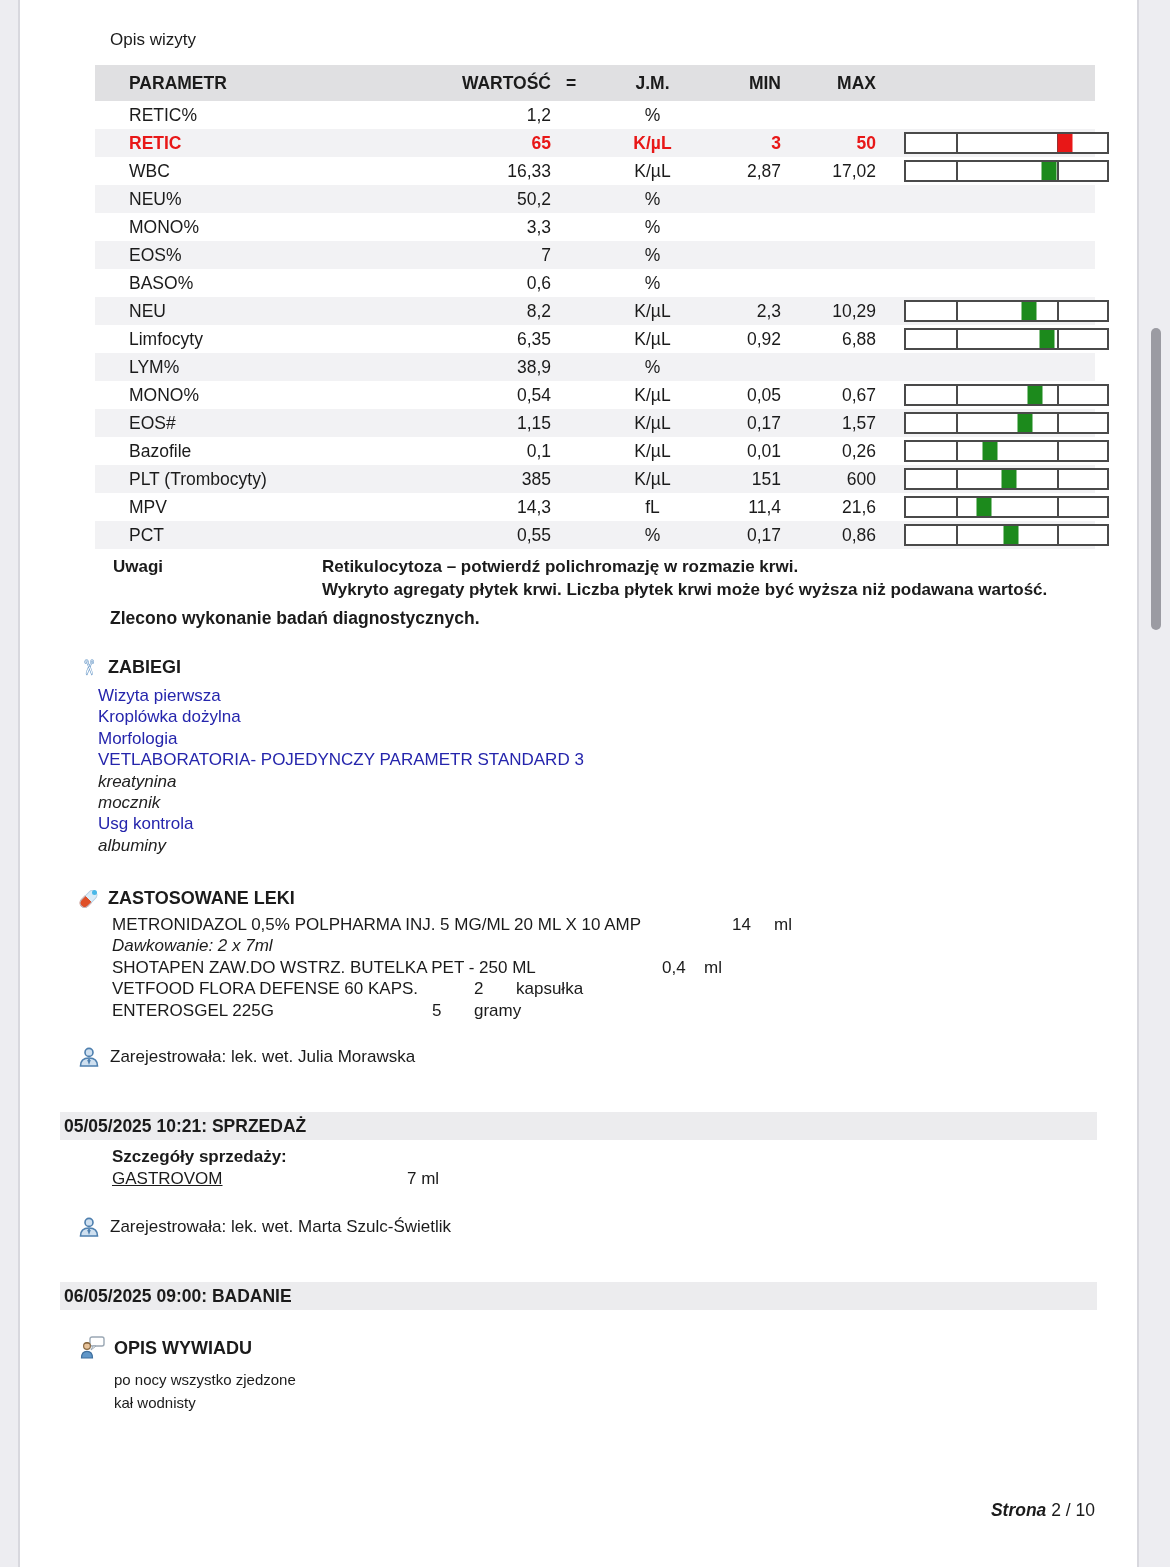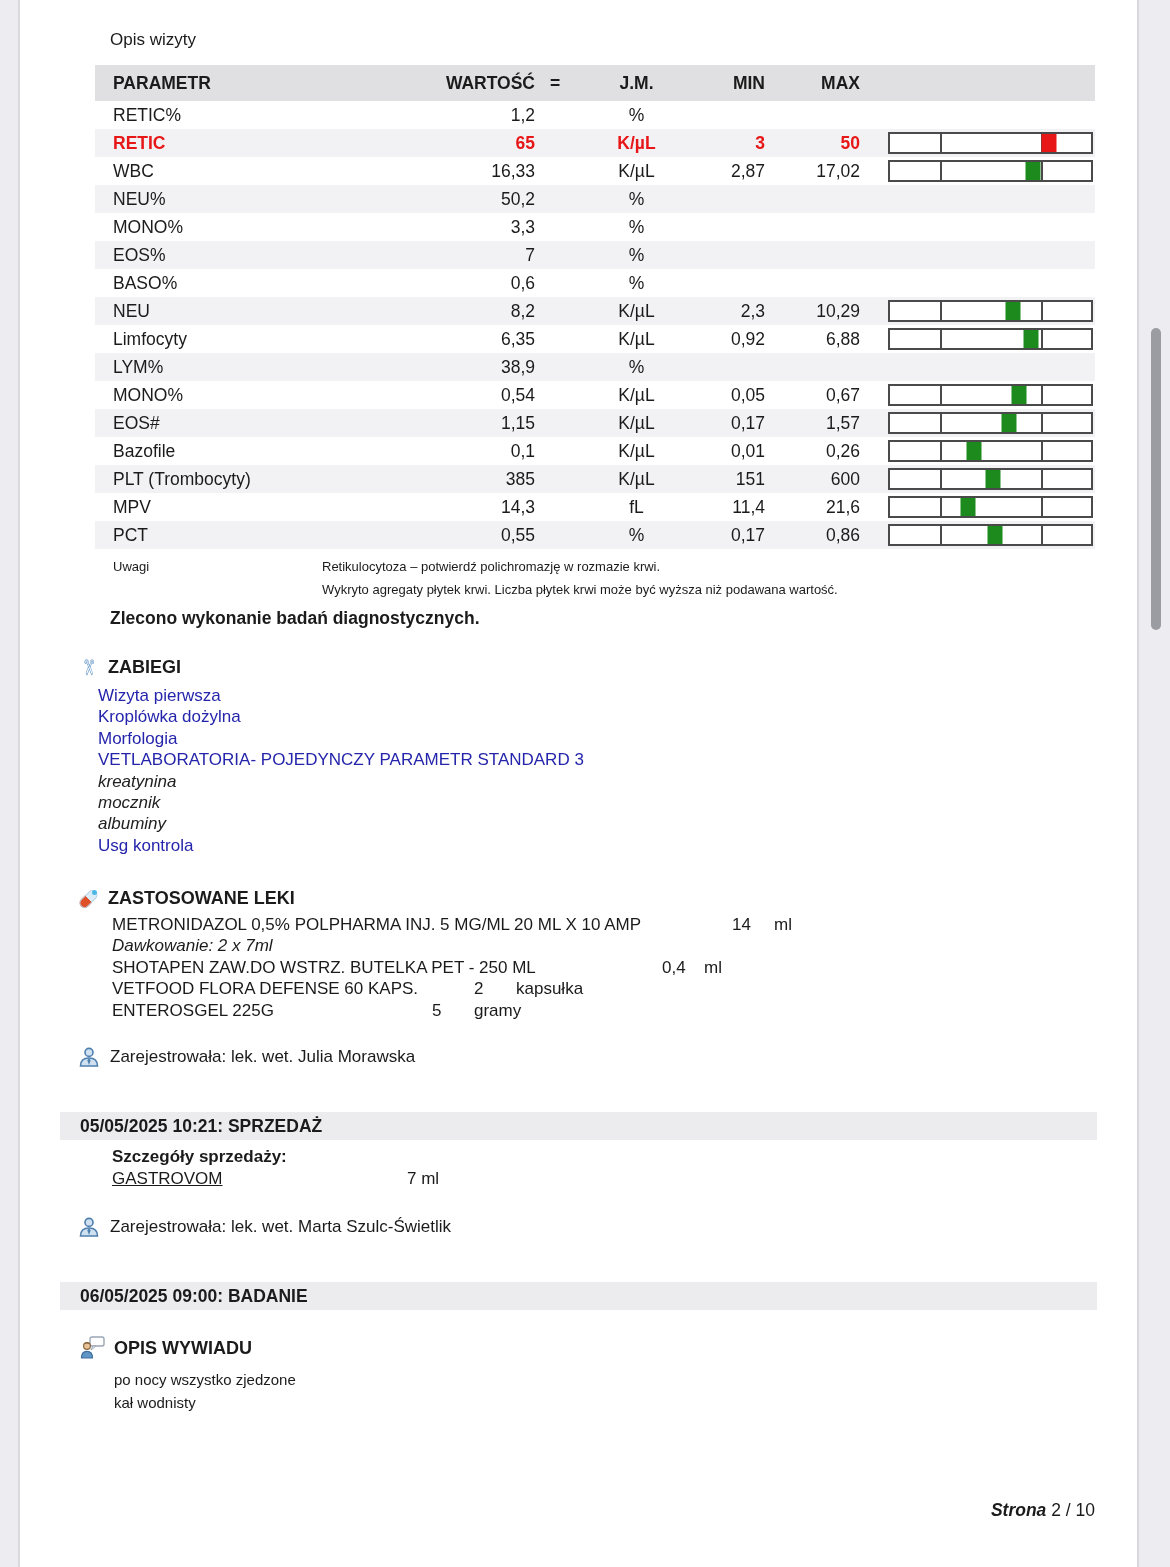--- a/index.html
+++ b/index.html
@@ -22,39 +22,39 @@
   .bg-strip{position:absolute;top:0;height:1567px;background:var(--c-bg);z-index:3;}
   .bg-left{left:0;width:20px;border-right:2px solid var(--c-edge);}
   .bg-right{right:0;width:33px;border-left:2px solid var(--c-edge);}
   .scroll-thumb{position:absolute;left:1151px;top:328px;width:10px;height:302px;border-radius:5px;background:var(--c-scroll);z-index:4;}
   .page{position:absolute;left:20px;top:0;width:1117px;height:1567px;background:#fff;z-index:1;}
 
   .page-title{position:absolute;left:90px;top:30px;font-size:17px;}
 
   
   .rtable{position:absolute;left:75px;top:65px;width:1000px;font-size:17.5px;}
-  .t-head,.t-row{display:grid;grid-template-columns:320px 120px 40px 115px 75px 95px 235px;align-items:center;}
+  .t-head,.t-row{display:grid;grid-template-columns:320px 120px 40px 115px 75px 95px 235px;align-items:center;padding-left:16px;}
   .t-head{background:var(--c-headerbg);height:36px;font-weight:bold;}
   .t-row{height:28px;}
   .t-row.alt{background:var(--c-altrow);}
   .t-row.high .c-param,.t-row.high .c-value,.t-row.high .c-unit,.t-row.high .c-min,.t-row.high .c-max{color:var(--c-red);font-weight:bold;}
   .c-param{padding-left:18px;text-align:left;}
   .c-value,.c-min,.c-max{text-align:right;}
   .c-eq{text-align:center;}
   .c-unit{padding-left:8px;text-align:center;}
   .c-bar{padding-left:28px;}
   .range-bar{position:relative;width:205px;height:22px;border:2px solid var(--c-barborder);background:#fff;}
   .range-bar .divider{position:absolute;top:0;bottom:0;width:2px;background:var(--c-barborder);}
   .divider.d25{left:25%;}
   .divider.d75{left:75%;}
   .range-bar .marker{position:absolute;top:0;bottom:0;width:15px;transform:translateX(-50%);}
   .marker.mk-ok{background:var(--c-green);}
   .marker.mk-high{background:var(--c-red);}
 
-  .remarks-row{display:grid;grid-template-columns:227px 1fr;padding-top:6px;font-size:13px;line-height:23px;}
+  .remarks-row{display:grid;grid-template-columns:227px 1fr;padding-top:6px;font-size:17px;line-height:23px;font-weight:bold;}
   .remarks-label{padding-left:18px;}
 
   .diag-note{position:absolute;left:90px;top:608px;font-weight:bold;font-size:17.5px;}
 
   
   .section-head{display:flex;align-items:center;gap:8px;font-weight:bold;font-size:18px;}
   .zabiegi{position:absolute;left:58px;top:655px;}
   .scissors{color:var(--c-iconblue);font-size:20px;transform:rotate(90deg);display:inline-block;width:22px;text-align:center;}
   .proc-list{margin-left:20px;margin-top:6px;font-size:17px;line-height:21.4px;}
   .proc-link{color:var(--c-link);}
@@ -71,21 +71,21 @@
   .med-list div:nth-child(3) .med-name{min-width:550px;}
   .med-list div:nth-child(4) .med-name{min-width:362px;}
   .med-list div:nth-child(5) .med-name{min-width:320px;}
   .med-qty{display:inline-block;min-width:42px;}
   .med-note{font-style:italic;}
 
   .registered{position:absolute;display:flex;align-items:center;gap:10px;font-size:17px;}
   .reg-1{left:58px;top:1046px;}
   .reg-2{left:58px;top:1216px;}
 
-  .banner{position:absolute;left:40px;width:1037px;height:28px;background:var(--c-banner);font-weight:bold;font-size:17.5px;line-height:28px;padding-left:20px;}
+  .banner{position:absolute;left:40px;width:1037px;height:28px;background:var(--c-banner);font-weight:bold;font-size:17.5px;line-height:28px;padding-left:4px;}
   .banner-sale{top:1112px;}
   .banner-exam{top:1282px;}
 
   .sale-details{position:absolute;left:92px;top:1146px;font-size:17px;line-height:22px;}
   .sale-details-heading{font-weight:bold;}
   .sale-item{display:flex;}
   .sale-item-name{display:inline-block;min-width:295px;text-decoration:underline;}
 
   .interview{position:absolute;left:60px;top:1336px;}
   .interview-lines{margin-left:34px;margin-top:8px;font-size:15px;line-height:23px;}
@@ -338,22 +338,22 @@
       <span class="scissors">✄</span>
       <span>ZABIEGI</span>
     </div>
     <div class="proc-list">
         <div class="proc-item proc-link">Wizyta pierwsza</div>
         <div class="proc-item proc-link">Kroplówka dożylna</div>
         <div class="proc-item proc-link">Morfologia</div>
         <div class="proc-item proc-link">VETLABORATORIA- POJEDYNCZY PARAMETR STANDARD 3</div>
         <div class="proc-item proc-italic">kreatynina</div>
         <div class="proc-item proc-italic">mocznik</div>
+        <div class="proc-item proc-link">Usg kontrola</div>
         <div class="proc-item proc-italic">albuminy</div>
-        <div class="proc-item proc-link">Usg kontrola</div>
       </div>
   </div>
 
   <div class="leki">
     <div class="section-head">
       <span class="pill-wrap">
           <span class="pill"></span>
           <span class="pill-dot"></span>
         </span>
       <span>ZASTOSOWANE LEKI</span>

